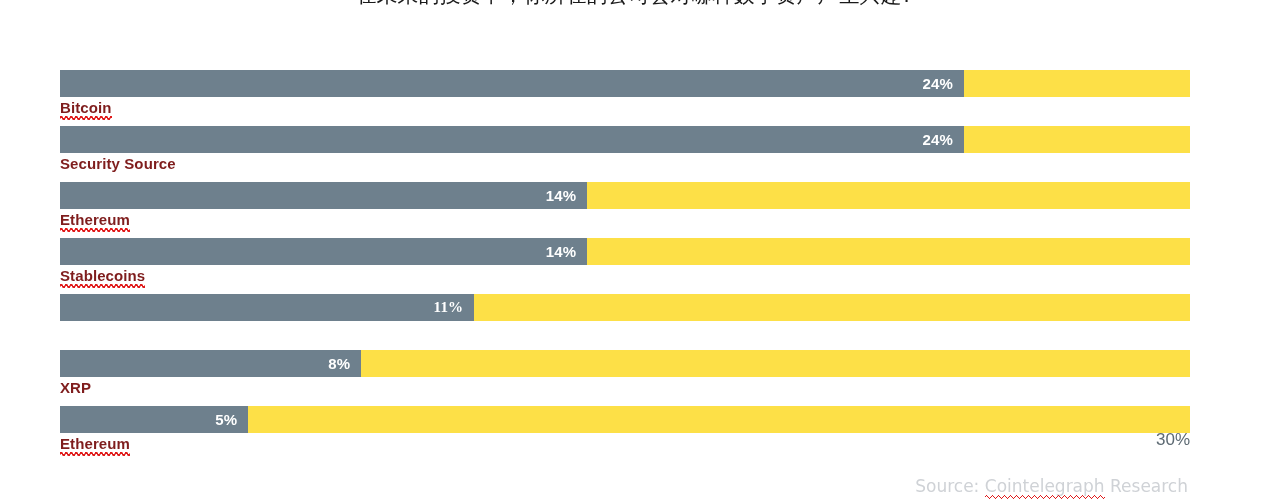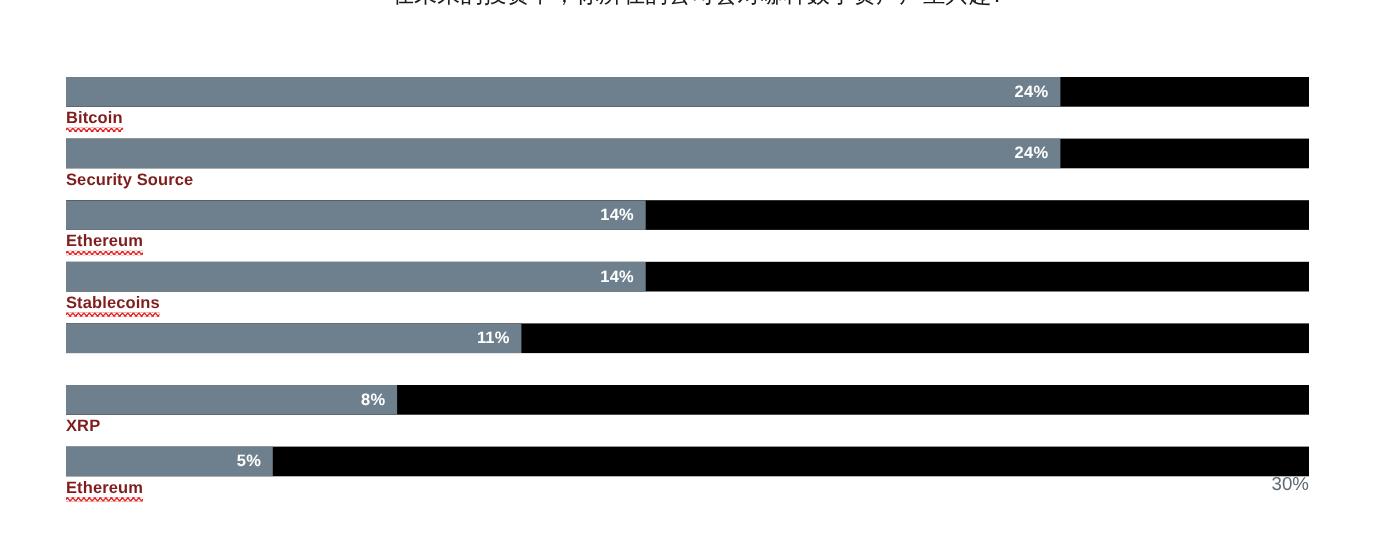--- a/index.html
+++ b/index.html
@@ -54,21 +54,21 @@
 
   .row {
     position: relative;
     height: 56px;
   }
 
   .track {
     position: relative;
     width: 1130px;
     height: 27px;
-    background: #000000;
+    background: #fde047;
     overflow: hidden;
   }
 
   .bar {
     position: absolute;
     left: 0;
     top: 0;
     height: 27px;
     background: #6e808d;
     box-sizing: border-box;
@@ -184,21 +184,21 @@
       <div class="row">
         <div class="track">
           <div class="bar" style="width: 527.333px; background: rgb(110, 128, 141);">
             <span class="bar-value">14%</span>
           </div>
         </div>
         <div class="cat-label"><span class="sp">Stablecoins</span></div>
       </div>
       <div class="row">
         <div class="track">
-          <div class="bar" style="width: 414.333px; background: rgb(110, 128, 141);">
+          <div class="bar" style="width: 414.333px; background: rgb(110, 128, 141); font-family: Liberation Serif, serif;">
             <span class="bar-value">11%</span>
           </div>
         </div>
       </div>
       <div class="row">
         <div class="track">
           <div class="bar" style="width: 301.333px; background: rgb(110, 128, 141);">
             <span class="bar-value">8%</span>
           </div>
         </div>
@@ -209,14 +209,17 @@
           <div class="bar" style="width: 188.333px; background: rgb(110, 128, 141);">
             <span class="bar-value">5%</span>
           </div>
         </div>
         <div class="cat-label"><span class="sp">Ethereum</span></div>
       </div>
     </div>
 
   <div class="axis-max" style="right:78px; top:430px;">30%</div>
 
+  <div class="source">
+    <span>Source: </span><span class="sp">Cointelegraph</span><span> Research</span>
+  </div>
 
 </div>
 
 </body></html>

